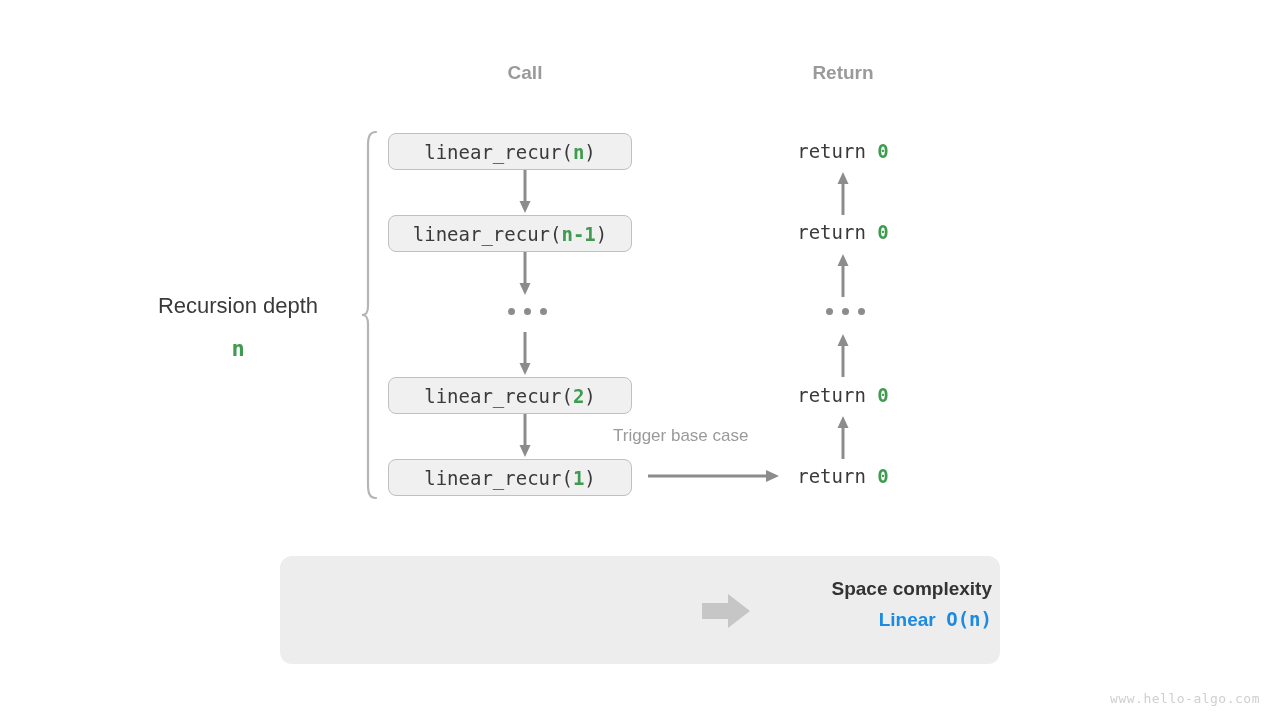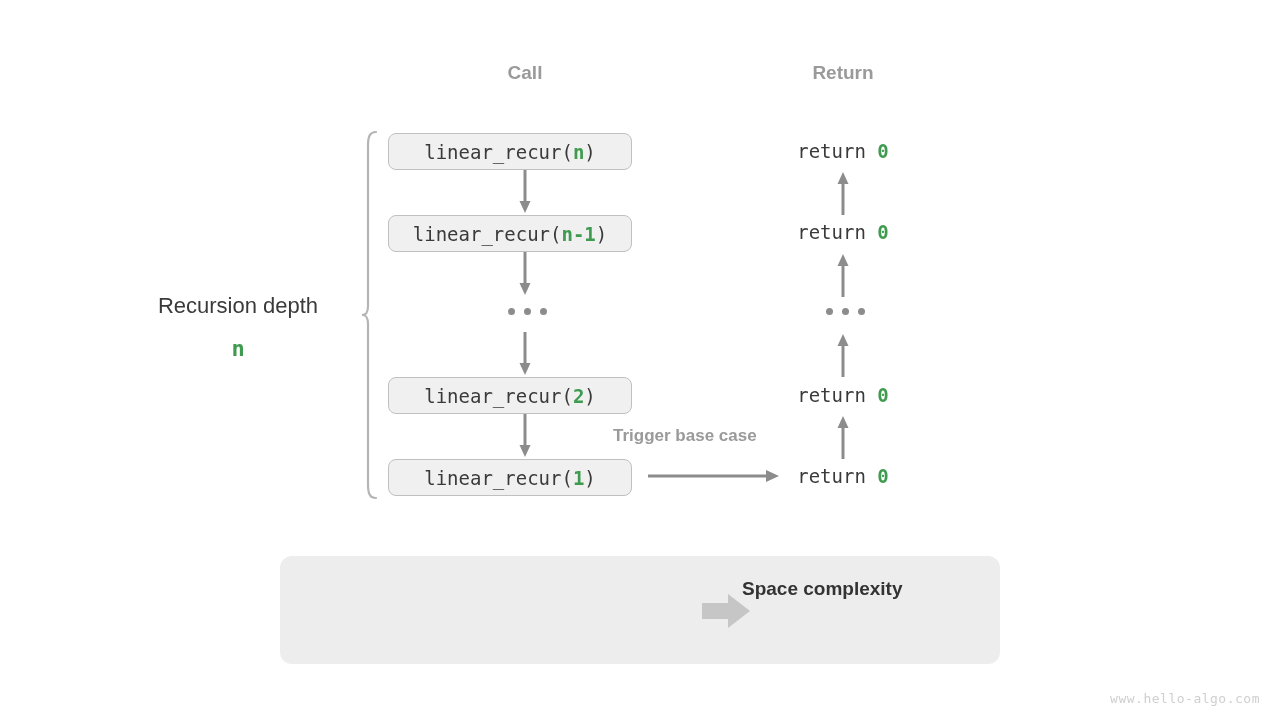--- a/index.html
+++ b/index.html
@@ -98,21 +98,21 @@
     line-height: 1.95;
   }
   #depth-label .dv { color: #3f9b4f; font-weight: bold; font-family: "DejaVu Sans Mono", monospace; }
 
   
   #trigger-note {
     left: 613px;
     top: 426px;
     font-family: "Liberation Sans", sans-serif;
     font-size: 17px;
-    font-weight: bold;
+    font-weight: normal;
     color: #9a9a9a;
     white-space: nowrap;
   }
 
   
   #summary-panel {
     left: 280px;
     top: 556px;
     width: 720px;
     height: 108px;
@@ -129,21 +129,21 @@
     line-height: 1.62;
   }
   #summary-text .g { color: #3f9b4f; font-weight: bold; font-family: "DejaVu Sans Mono", monospace; }
 
   #panel-arrow { left: 702px; top: 592px; }
 
   #result-block {
     left: 742px;
     top: 578px;
     width: 250px;
-    text-align: left;
+    text-align: right;
   }
   #result-title {
     font-family: "Liberation Sans", sans-serif;
     font-size: 19px;
     font-weight: bold;
     color: #333333;
     white-space: nowrap;
   }
   #result-value {
     margin-top: 8px;
@@ -285,17 +285,18 @@
 
   <div class="abs" id="summary-text">
   </div>
 
   <svg class="abs" id="panel-arrow" width="50" height="38">
     <path d="M 0 11 L 26 11 L 26 2 L 48 19 L 26 36 L 26 27 L 0 27 Z" fill="#c6c6c6"></path>
   </svg>
 
   <div class="abs" id="result-block">
     <div id="result-title">Space complexity</div>
+    <div id="result-value"><span>Linear</span>&nbsp;&nbsp;<span class="mono">O(n)</span></div>
   </div>
 
   <div class="abs" id="watermark">www.hello-algo.com</div>
 
 </div>
 
 </body></html>

